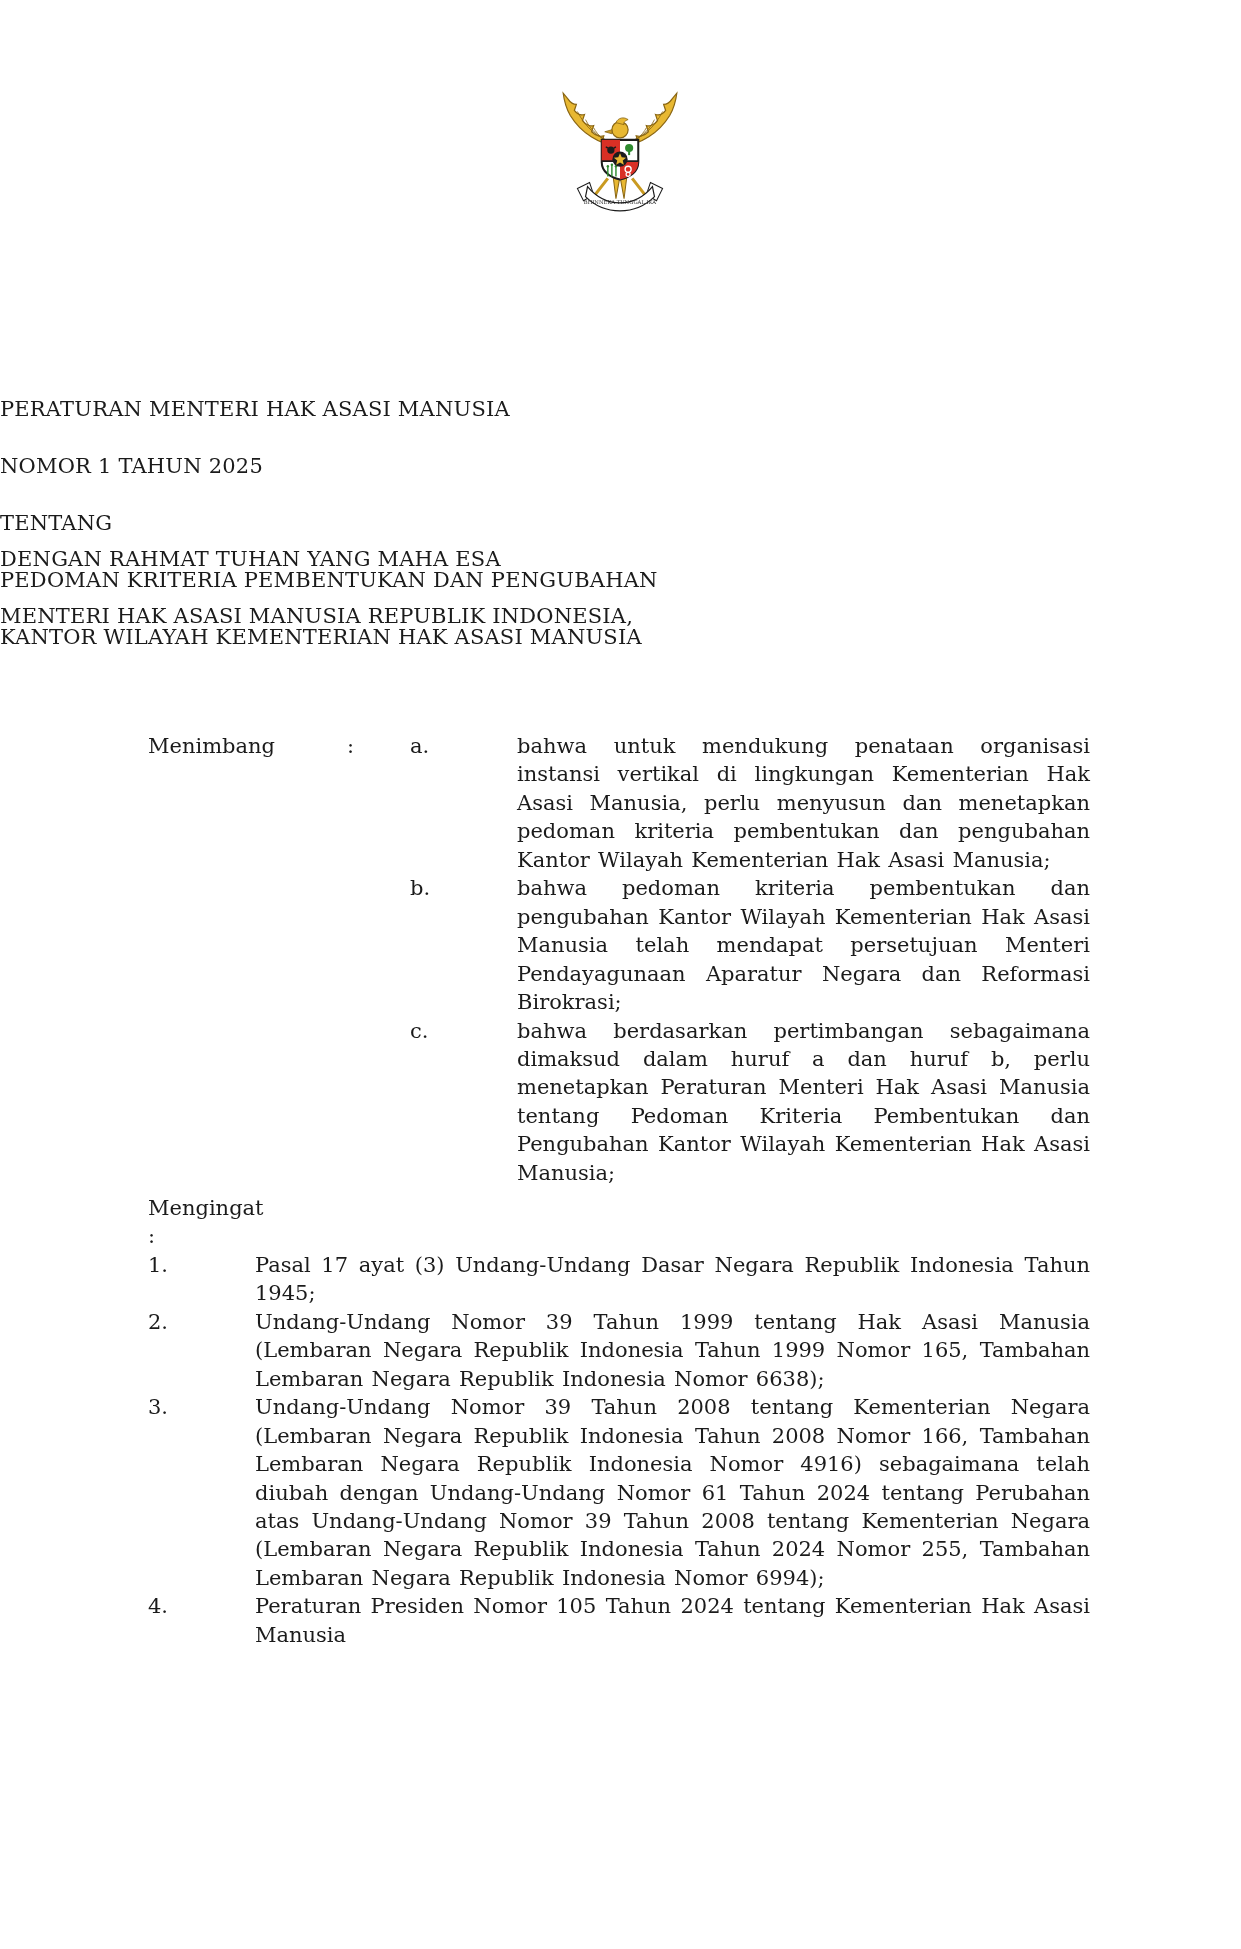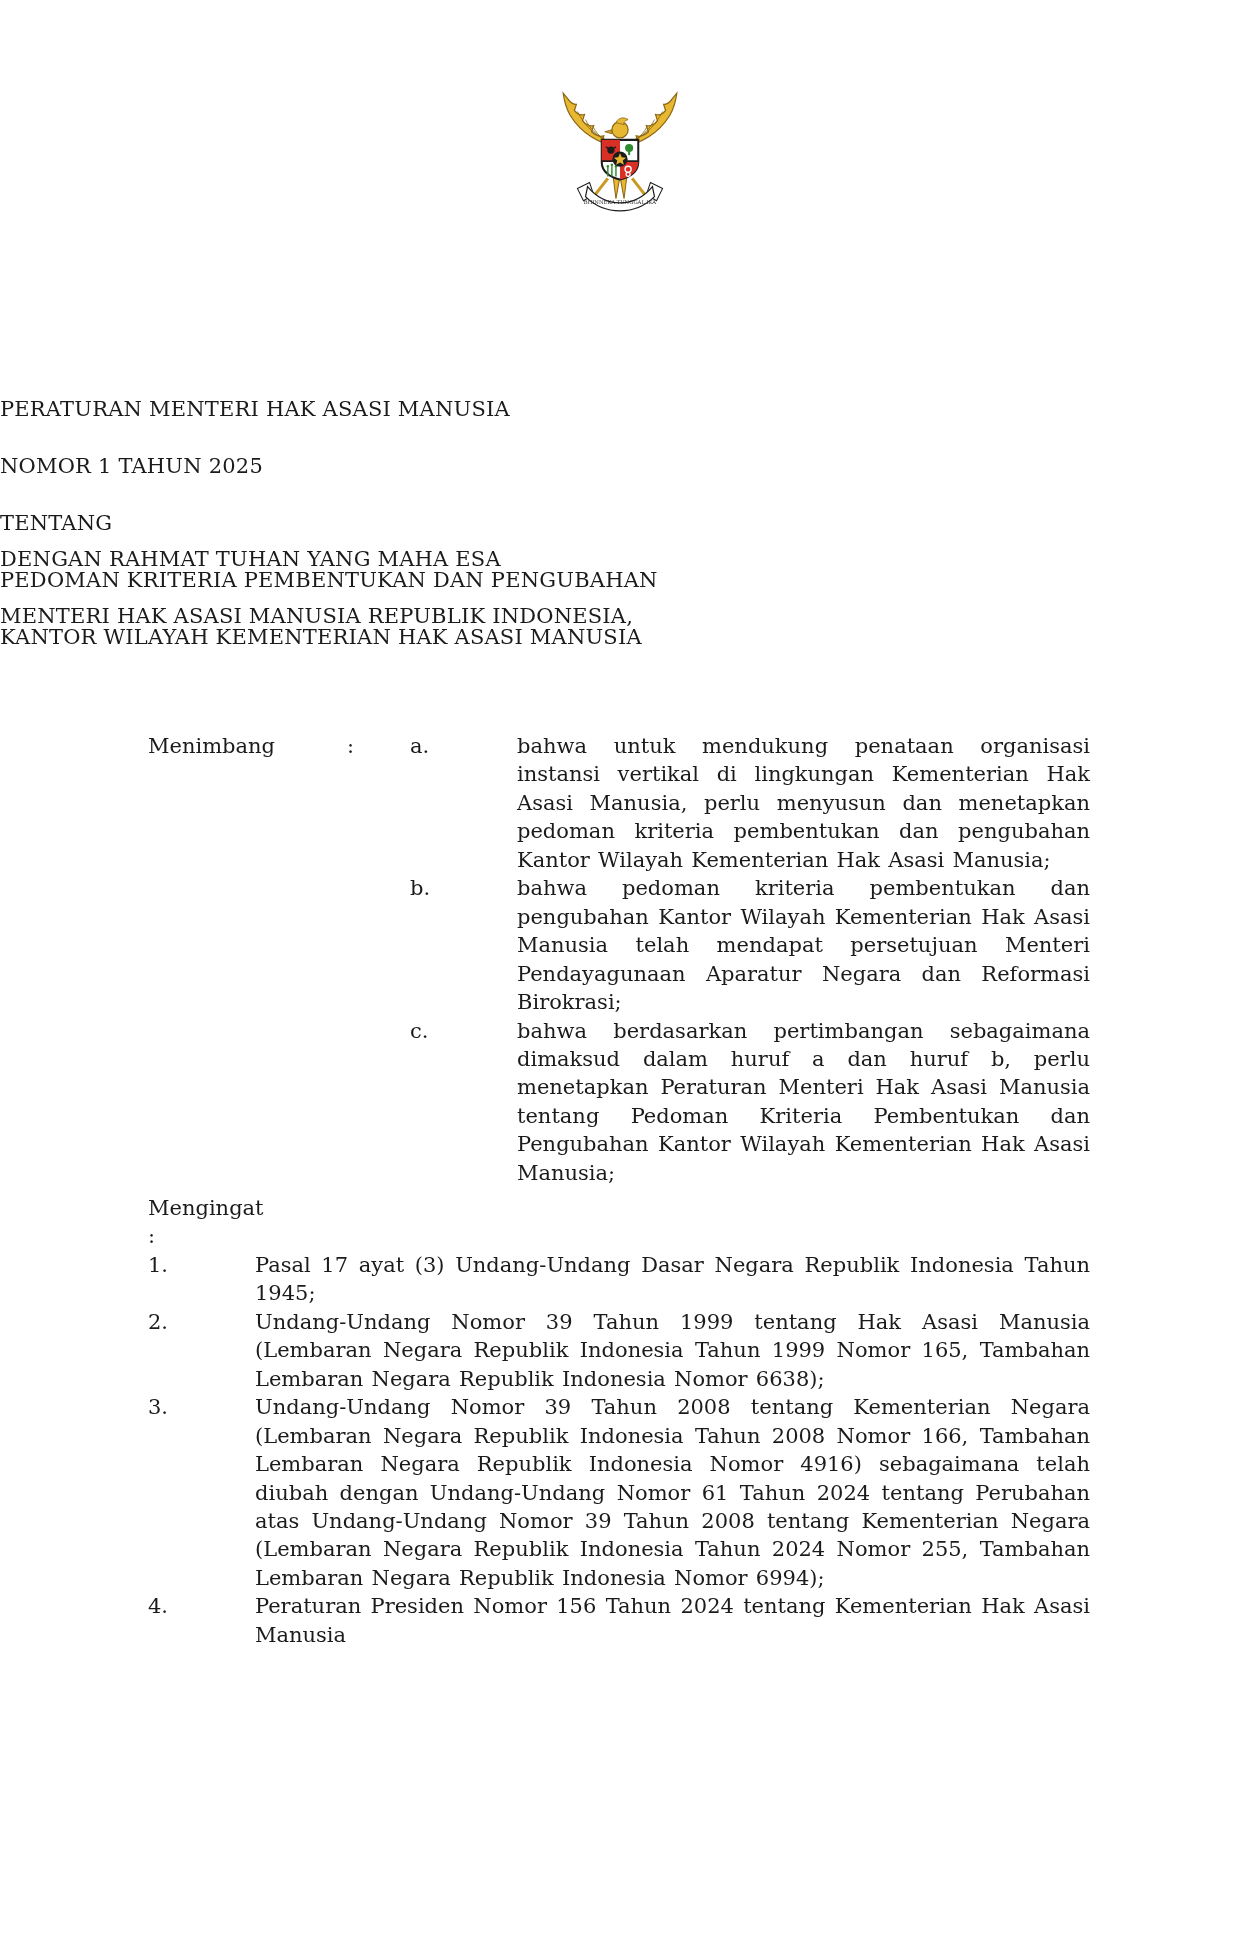--- a/index.html
+++ b/index.html
@@ -157,18 +157,18 @@
       <div class="item">
         <span class="marker">2.</span>
         <span class="text">Undang-Undang Nomor 39 Tahun 1999 tentang Hak Asasi Manusia (Lembaran Negara Republik Indonesia Tahun 1999 Nomor 165, Tambahan Lembaran Negara Republik Indonesia Nomor 6638);</span>
       </div>
       <div class="item">
         <span class="marker">3.</span>
         <span class="text">Undang-Undang Nomor 39 Tahun 2008 tentang Kementerian Negara (Lembaran Negara Republik Indonesia Tahun 2008 Nomor 166, Tambahan Lembaran Negara Republik Indonesia Nomor 4916) sebagaimana telah diubah dengan Undang-Undang Nomor 61 Tahun 2024 tentang Perubahan atas Undang-Undang Nomor 39 Tahun 2008 tentang Kementerian Negara (Lembaran Negara Republik Indonesia Tahun 2024 Nomor 255, Tambahan Lembaran Negara Republik Indonesia Nomor 6994);</span>
       </div>
       <div class="item">
         <span class="marker">4.</span>
-        <span class="text">Peraturan Presiden Nomor 156 Tahun 2024 tentang Kementerian Hak Asasi Manusia</span>
+        <span class="text">Peraturan Presiden Nomor 105 Tahun 2024 tentang Kementerian Hak Asasi Manusia</span>
       </div>
     </div>
   </div>
 
 </div>
 
 </body></html>

